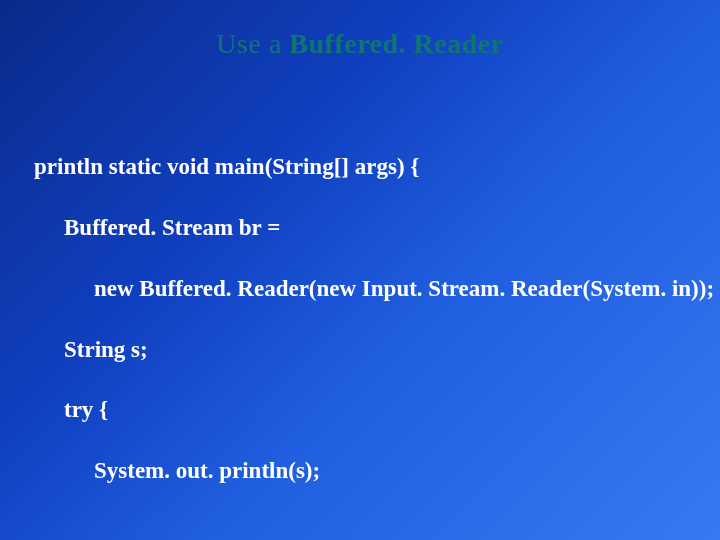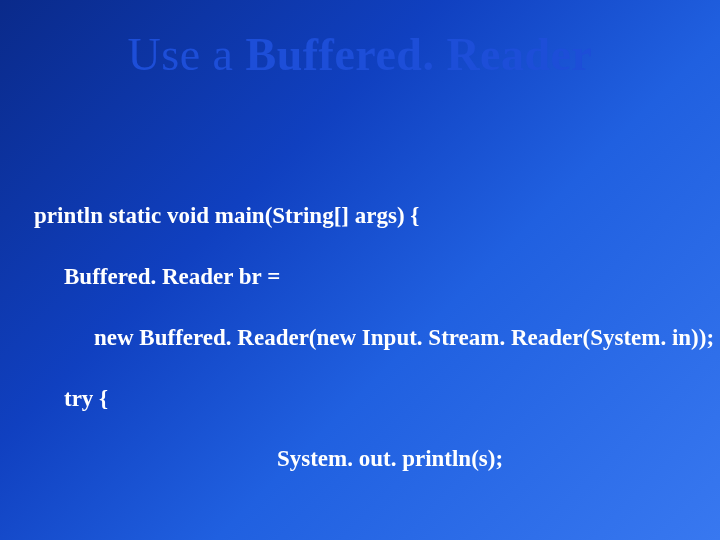--- a/index.html
+++ b/index.html
@@ -9,47 +9,48 @@
     font-family: "Times New Roman", Times, serif;
     color: #ffffff;
   }
   .slide {
     width: 100%;
     height: 100%;
     padding: 28px 34px 34px 34px;
   }
   .title {
     text-align: center;
-    font-size: 46px;
+    font-size: 28px;
     font-weight: normal;
-    color: #1d4ed8;
-    margin-bottom: 90px;
+    color: #0f766e;
+    margin-bottom: 62px;
     letter-spacing: 0.5px;
   }
   .title .bold { font-weight: bold; }
   .code {
     font-size: 23px;
     line-height: 1.32;
     font-weight: bold;
     color: #ffffff;
     white-space: pre;
   }
   .ind1 { padding-left: 30px; }
-  .ind2 { padding-left: 60px; text-align: center; }
+  .ind2 { padding-left: 60px; }
 </style>
 </head>
 <body>
 
 <div class="slide">
   <h1 class="title"><span>Use a </span><span class="bold">Buffered. Reader</span></h1>
 
   <div class="code">
 <div>println static void main(String[] args) {</div>
-<div class="ind1">Buffered. Reader br =</div>
+<div class="ind1">Buffered. Stream br =</div>
 <div class="ind2">new Buffered. Reader(new Input. Stream. Reader(System. in));</div>
+<div class="ind1">String s;</div>
 <div class="ind1">try {</div>
 <div class="ind2">System. out. println(s);</div>
 
 
 
 
   </div>
 </div>
 
 </body></html>

